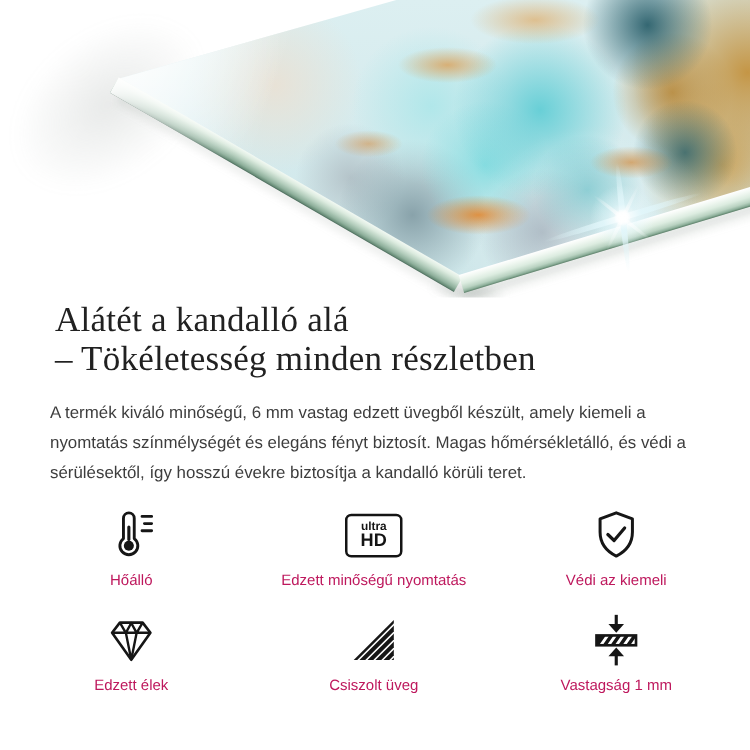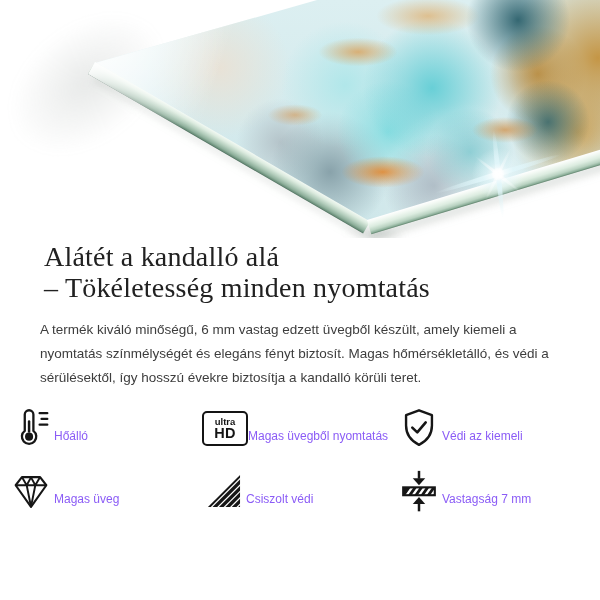--- a/index.html
+++ b/index.html
@@ -69,23 +69,23 @@
   
   .content{padding:0 20px 0 40px;}
   h1{margin:3px 4px 0;font-family:"Liberation Serif","DejaVu Serif",serif;font-weight:400;
      font-size:28px;line-height:31px;color:#212121;letter-spacing:0.2px;}
   .h-line{display:block;}
   .desc{margin:15px 0 0;font-size:13.5px;line-height:24px;color:#3d3d3d;max-width:546px;}
 
   
   .features{margin:15px 0 0 8px;width:582px;display:grid;
     grid-template-columns:repeat(3,194px);row-gap:17px;}
-  .feature{display:flex;flex-direction:row;align-items:center;}
+  .feature{display:flex;flex-direction:column;align-items:center;}
   .icon-box{height:46px;display:flex;align-items:center;justify-content:center;}
-  .feature-label{margin-top:16px;font-size:12px;line-height:15px;color:#8b5cf6;text-align:center;}
+  .feature-label{margin-top:6px;font-size:12px;line-height:15px;color:#be185d;text-align:center;}
   .uhd-box{width:46px;height:35px;box-sizing:border-box;border:2.6px solid #141414;border-radius:5px;
     display:flex;flex-direction:column;align-items:center;justify-content:center;}
   .uhd-ultra{font-size:9.5px;font-weight:700;line-height:9px;color:#141414;}
   .uhd-hd{font-size:14.5px;font-weight:700;line-height:14px;color:#141414;letter-spacing:.2px;}
 </style>
 </head>
 <body>
 
 <div class="hero">
   <div class="ambient-shadow"></div>
@@ -101,21 +101,21 @@
       <i class="ray-b"></i>
       <i class="ray-c"></i>
       <i class="ray-d"></i>
       <i class="core"></i>
   </div>
 </div>
 
 <div class="content">
   <h1>
     <span class="h-line">Alátét a kandalló alá</span>
-    <span class="h-line">– Tökéletesség minden nyomtatás</span>
+    <span class="h-line">– Tökéletesség minden részletben</span>
   </h1>
   <p class="desc">A termék kiváló minőségű, 6 mm vastag edzett üvegből készült, amely kiemeli a nyomtatás színmélységét és elegáns fényt biztosít. Magas hőmérsékletálló, és védi a sérülésektől, így hosszú évekre biztosítja a kandalló körüli teret.</p>
 </div>
 
 <div class="features">
 
   <div class="feature">
     <div class="icon-box">
       <svg viewBox="0 0 48 48" width="46" height="46">
         <path d="M17.5 27 L17.5 10 A4.5 4.5 0 0 1 26.5 10 L26.5 27 A7.5 7.5 0 1 1 17.5 27 Z" fill="none" stroke="#161616" stroke-width="2.4" stroke-linejoin="round"></path>
@@ -127,62 +127,62 @@
     <div class="feature-label">Hőálló</div>
   </div>
 
   <div class="feature">
     <div class="icon-box">
       <div class="uhd-box">
         <span class="uhd-ultra">ultra</span>
         <span class="uhd-hd">HD</span>
       </div>
     </div>
-    <div class="feature-label">Magas üvegből nyomtatás</div>
+    <div class="feature-label">Edzett minőségű nyomtatás</div>
   </div>
 
   <div class="feature">
     <div class="icon-box">
       <svg viewBox="0 0 48 48" width="46" height="46">
         <path d="M24 5.5 L37.5 10.6 V21.5 C37.5 31.6 31.7 37.8 24 41.6 C16.3 37.8 10.5 31.6 10.5 21.5 V10.6 Z" fill="none" stroke="#161616" stroke-width="2.5" stroke-linejoin="round"></path>
         <path d="M17 23.6 L22.2 28.6 L31 18.2" fill="none" stroke="#161616" stroke-width="2.7" stroke-linecap="round" stroke-linejoin="round"></path>
       </svg>
     </div>
     <div class="feature-label">Védi az kiemeli</div>
   </div>
 
   <div class="feature">
     <div class="icon-box">
       <svg viewBox="0 0 48 48" width="46" height="46">
         <path d="M14.5 9.5 H33.5 L40 18 L24 40.5 L8 18 Z" fill="none" stroke="#161616" stroke-width="2.2" stroke-linejoin="round"></path>
         <path d="M8 18 H40 M14.5 9.5 L19.5 18 L24 9.8 L28.5 18 L33.5 9.5 M19.5 18 L24 40.5 M28.5 18 L24 40.5" fill="none" stroke="#161616" stroke-width="2" stroke-linejoin="round"></path>
       </svg>
     </div>
-    <div class="feature-label">Magas üveg</div>
+    <div class="feature-label">Edzett élek</div>
   </div>
 
   <div class="feature">
     <div class="icon-box">
       <svg viewBox="0 0 48 48" width="44" height="44">
         <defs>
             <clipPath id="triClip">
               <path d="M6.5 41.5 L41.5 6.5 L41.5 41.5 Z"></path>
             </clipPath>
           </defs>
         <g clip-path="url(#triClip)" stroke="#161616" stroke-width="3.6">
           <path d="M2.5 46 L46 2.5"></path>
             <path d="M9.5 46 L46 9.5"></path>
             <path d="M16.5 46 L46 16.5"></path>
           <path d="M23.5 46 L46 23.5"></path>
             <path d="M30.5 46 L46 30.5"></path>
             <path d="M37.5 46 L46 37.5"></path>
         </g>
       </svg>
     </div>
-    <div class="feature-label">Csiszolt védi</div>
+    <div class="feature-label">Csiszolt üveg</div>
   </div>
 
   <div class="feature">
     <div class="icon-box">
       <svg viewBox="0 0 48 48" width="46" height="46">
         <defs>
             <clipPath id="barClip">
               <rect x="7.5" y="20.2" width="33" height="8.2"></rect>
             </clipPath>
           </defs>
@@ -190,16 +190,16 @@
         <path d="M17.5 10.6 H30.5 L24 18 Z" fill="#161616"></path>
         <rect x="7.5" y="20.2" width="33" height="8.2" fill="#161616"></rect>
         <g stroke="#ffffff" stroke-width="2.4" clip-path="url(#barClip)">
           <path d="M10 30 L18 18.5 M16.5 30 L24.5 18.5 M23 30 L31 18.5 M29.5 30 L37.5 18.5 M36 30 L44 18.5"></path>
         </g>
         <rect x="7.5" y="20.2" width="33" height="8.2" fill="none" stroke="#161616" stroke-width="2.2"></rect>
         <path d="M17.5 37.6 H30.5 L24 30.2 Z" fill="#161616"></path>
         <rect x="22.7" y="37" width="2.6" height="8.2" fill="#161616"></rect>
       </svg>
     </div>
-    <div class="feature-label">Vastagság 7 mm</div>
+    <div class="feature-label">Vastagság 1 mm</div>
   </div>
 
 </div>
 
 </body></html>

